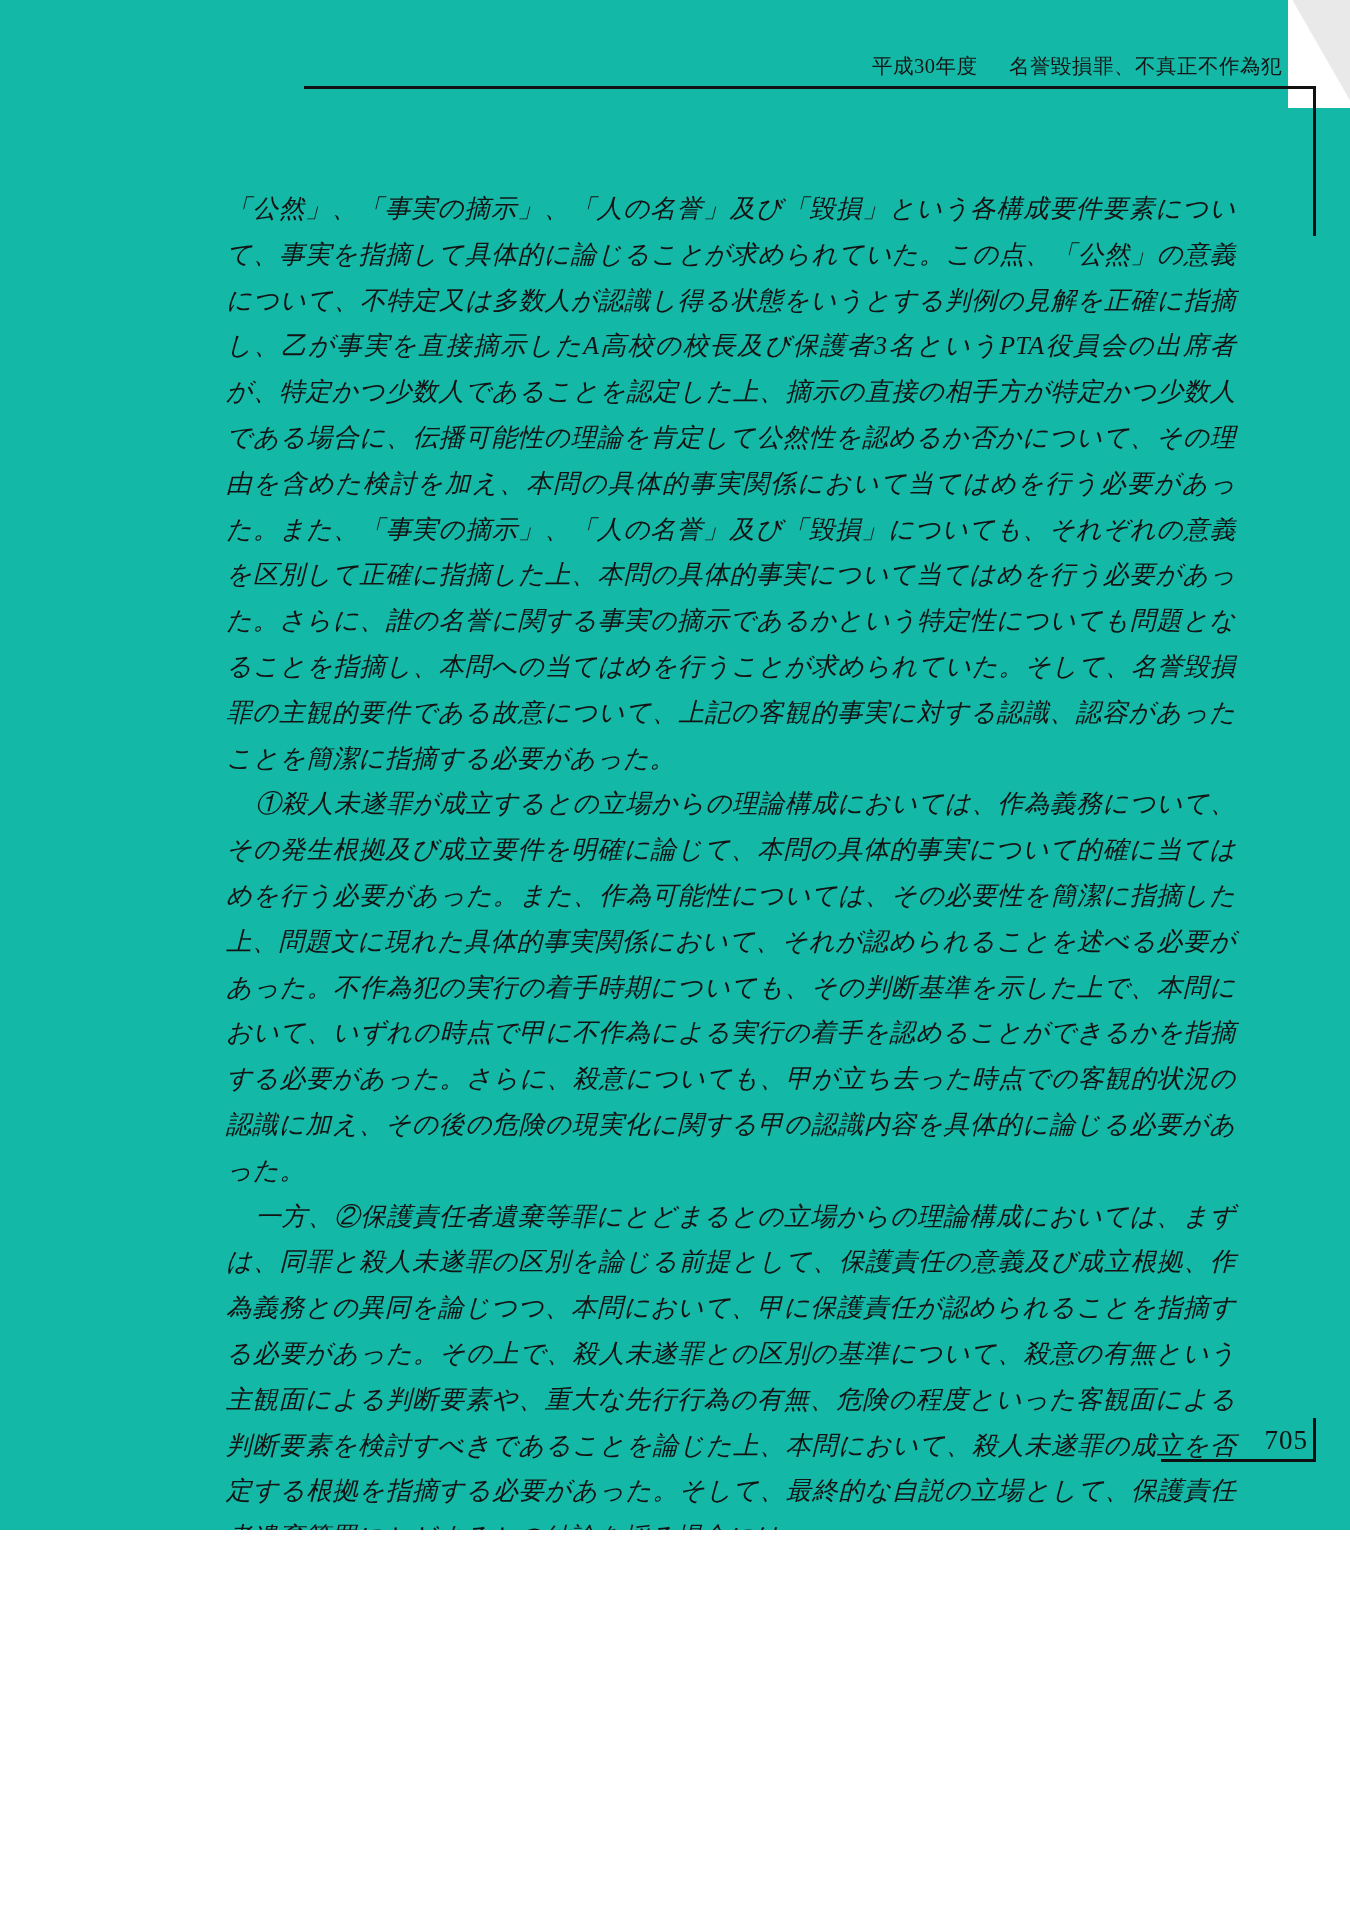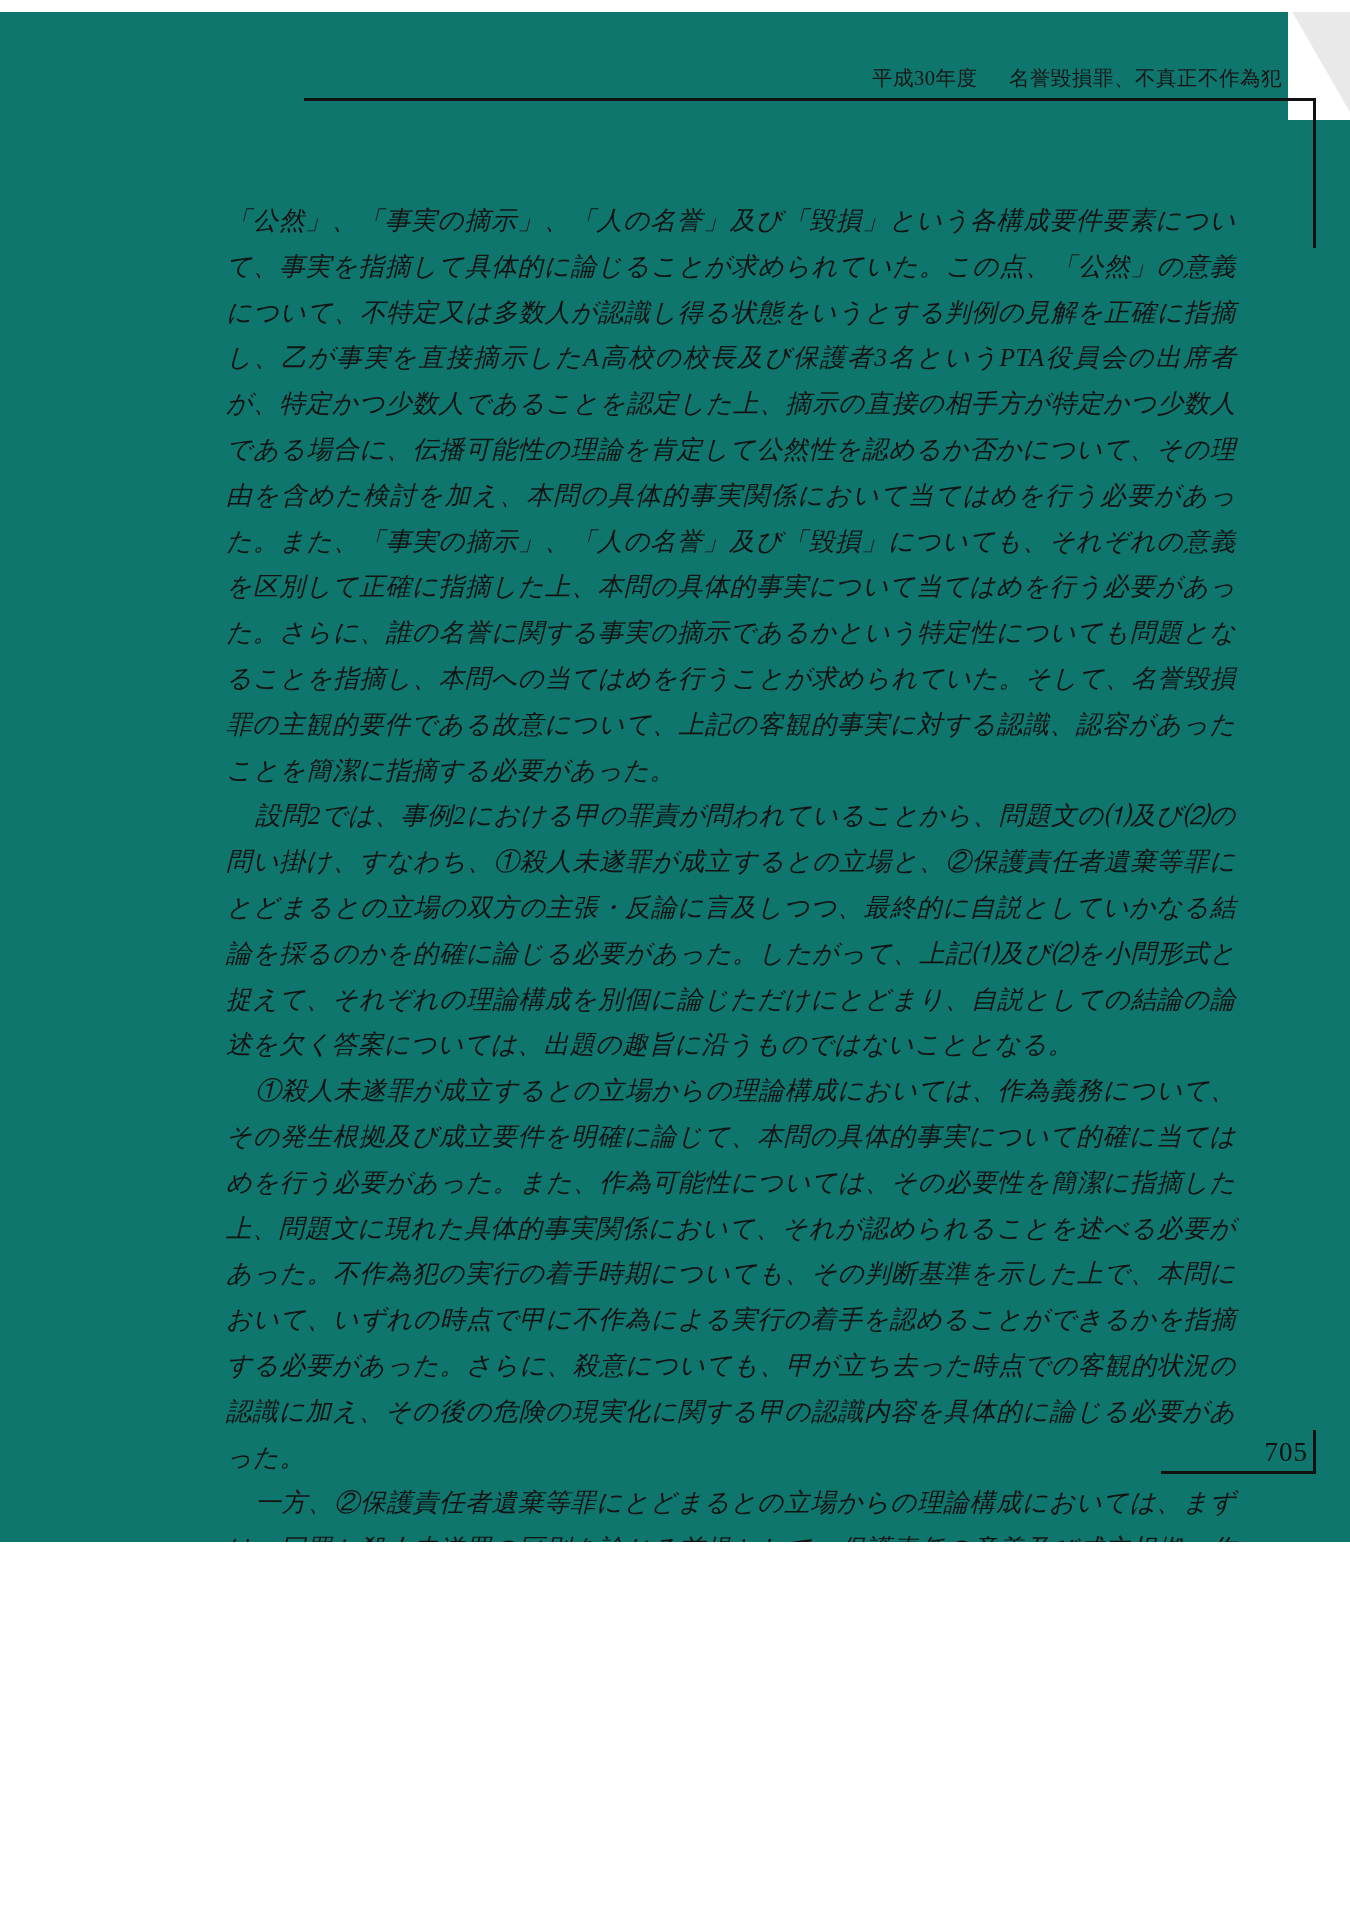--- a/index.html
+++ b/index.html
@@ -8,22 +8,22 @@
     background: #ffffff;
   }
   body {
     font-family: "Liberation Serif", "DejaVu Serif", serif;
     color: #1a1a1a;
   }
   .page {
     position: relative;
     width: 1350px;
     height: 1530px;
-    margin: 12px auto;
-    background: #0f766e;
+    margin: 0 auto;
+    background: #14b8a6;
     overflow: hidden;
   }
 
   
   .header {
     position: absolute;
     top: 52px;
     right: 68px;
     font-size: 20.5px;
     letter-spacing: 0.5px;
@@ -115,21 +115,20 @@
   <div class="head-rule"></div>
   <div class="head-rule-vert"></div>
 
   <div class="header">
     <span class="head-year">平成30年度</span>
     <span class="head-topic">名誉毀損罪、不真正不作為犯</span>
   </div>
 
   <div class="body-text">
     <p>「公然」、「事実の摘示」、「人の名誉」及び「毀損」という各構成要件要素について、事実を指摘して具体的に論じることが求められていた。この点、「公然」の意義について、不特定又は多数人が認識し得る状態をいうとする判例の見解を正確に指摘し、乙が事実を直接摘示したA高校の校長及び保護者3名というPTA役員会の出席者が、特定かつ少数人であることを認定した上、摘示の直接の相手方が特定かつ少数人である場合に、伝播可能性の理論を肯定して公然性を認めるか否かについて、その理由を含めた検討を加え、本問の具体的事実関係において当てはめを行う必要があった。また、「事実の摘示」、「人の名誉」及び「毀損」についても、それぞれの意義を区別して正確に指摘した上、本問の具体的事実について当てはめを行う必要があった。さらに、誰の名誉に関する事実の摘示であるかという特定性についても問題となることを指摘し、本問への当てはめを行うことが求められていた。そして、名誉毀損罪の主観的要件である故意について、上記の客観的事実に対する認識、認容があったことを簡潔に指摘する必要があった。</p>
-    <p class="indent">設問2では、事例2における甲の罪責が問われていることから、問題文の⑴及び⑵の問い掛け、すなわち、①殺人未遂罪が成立するとの立場と、②保護責任者遺棄等罪にとどまるとの立場の双方の主張・反論に言及しつつ、最終的に自説としていかなる結論を採るのかを的確に論じる必要があった。したがって、上記⑴及び⑵を小問形式と捉えて、それぞれの理論構成を別個に論じただけにとどまり、自説としての結論の論述を欠く答案については、出題の趣旨に沿うものではないこととなる。</p>
     <p class="indent">①殺人未遂罪が成立するとの立場からの理論構成においては、作為義務について、その発生根拠及び成立要件を明確に論じて、本問の具体的事実について的確に当てはめを行う必要があった。また、作為可能性については、その必要性を簡潔に指摘した上、問題文に現れた具体的事実関係において、それが認められることを述べる必要があった。不作為犯の実行の着手時期についても、その判断基準を示した上で、本問において、いずれの時点で甲に不作為による実行の着手を認めることができるかを指摘する必要があった。さらに、殺意についても、甲が立ち去った時点での客観的状況の認識に加え、その後の危険の現実化に関する甲の認識内容を具体的に論じる必要があった。</p>
     <p class="indent">一方、②保護責任者遺棄等罪にとどまるとの立場からの理論構成においては、まずは、同罪と殺人未遂罪の区別を論じる前提として、保護責任の意義及び成立根拠、作為義務との異同を論じつつ、本問において、甲に保護責任が認められることを指摘する必要があった。その上で、殺人未遂罪との区別の基準について、殺意の有無という主観面による判断要素や、重大な先行行為の有無、危険の程度といった客観面による判断要素を検討すべきであることを論じた上、本問において、殺人未遂罪の成立を否定する根拠を指摘する必要があった。そして、最終的な自説の立場として、保護責任者遺棄等罪にとどまるとの結論を採る場合には、</p>
   </div>
 
   <div class="foot-rule"></div>
   <div class="foot-rule-vert"></div>
   <div class="page-number">705</div>
 
 </div>
 

